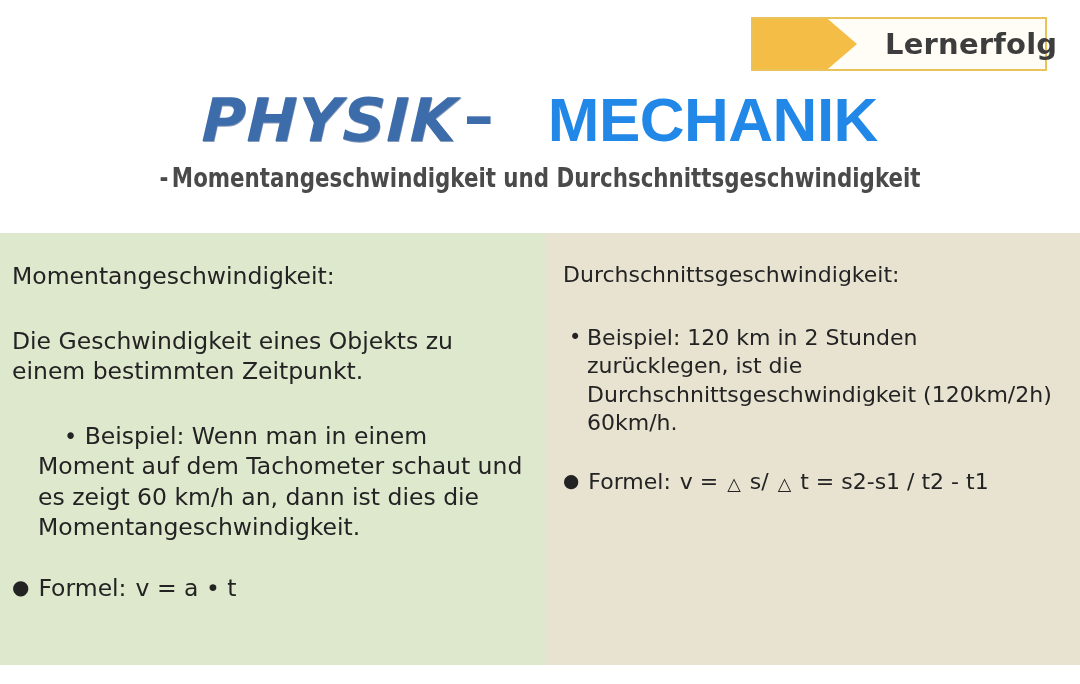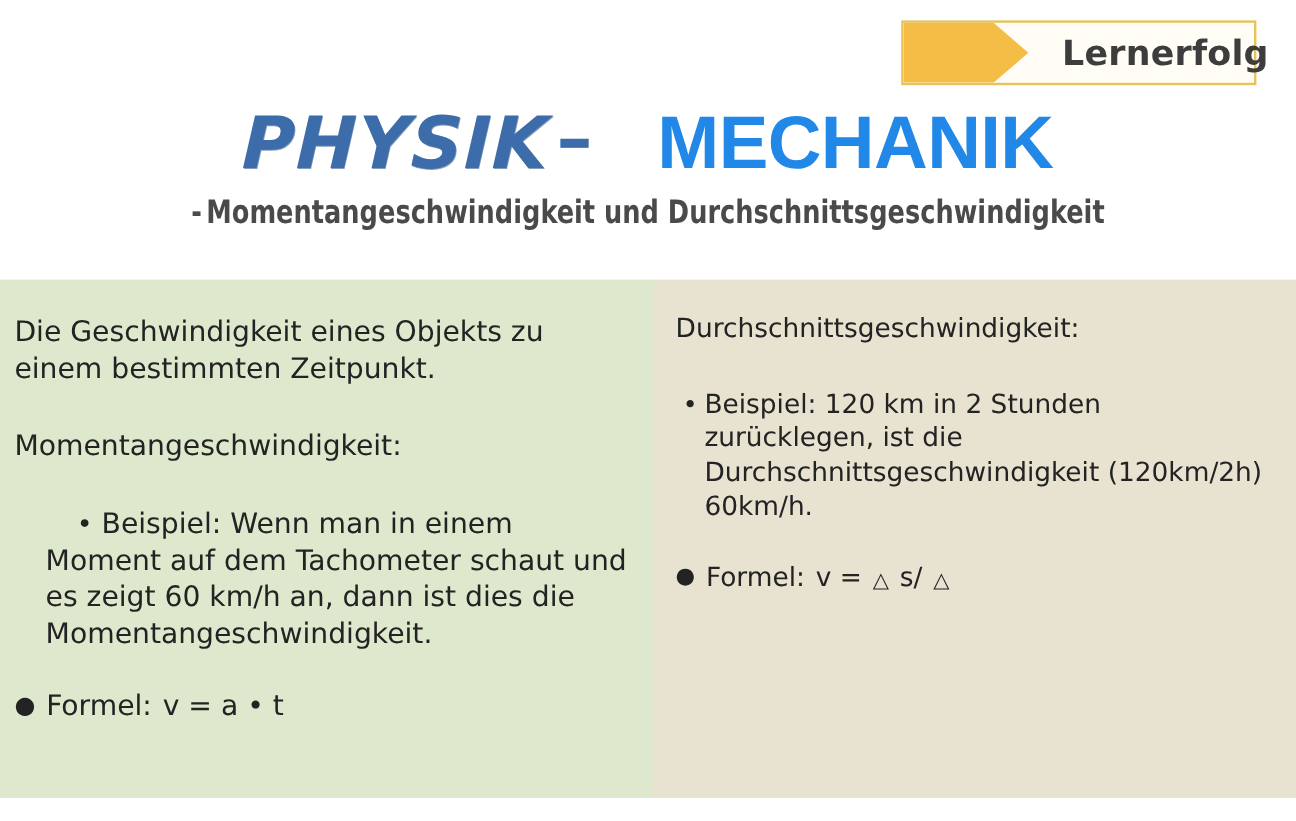--- a/index.html
+++ b/index.html
@@ -212,38 +212,39 @@
 
   <div class="subtitle">
     <span class="subtitle-dash">-</span><span>Momentangeschwindigkeit und Durchschnittsgeschwindigkeit</span>
   </div>
 
 </div>
 
 <div class="panels">
 
   <div class="panel panel-left">
+    <div class="ptext heading">Momentangeschwindigkeit:</div>
     <div class="ptext para">Die Geschwindigkeit eines Objekts zu einem bestimmten Zeitpunkt.</div>
-    <div class="ptext heading">Momentangeschwindigkeit:</div>
     <div class="ptext bullet-block"><span class="bdot bdot-sm">•</span> <span>Beispiel: Wenn man in einem Moment auf dem Tachometer schaut und es zeigt 60 km/h an, dann ist dies die Momentangeschwindigkeit.</span></div>
     <div class="ptext formula">
       <span class="bigdot">●</span>
       <span>Formel:</span>
       <span>v = a • t</span>
     </div>
   </div>
 
   <div class="panel panel-right">
     <div class="ptext heading">Durchschnittsgeschwindigkeit:</div>
     <div class="ptext bullet-block"><span class="bdot bdot-sm">•</span><span>Beispiel: 120 km in 2 Stunden zurücklegen, ist die Durchschnittsgeschwindigkeit (120km/2h) 60km/h.</span></div>
     <div class="ptext formula">
       <span class="bigdot">●</span>
       <span>Formel:</span>
       <span>v =</span>
         <span class="tri">△</span>
         <span>s/</span>
         <span class="tri">△</span>
+        <span>t = s2-s1 / t2 - t1</span>
     </div>
   </div>
 
 </div>
 
 <div class="footer-strip"></div>
 
 </body></html>

